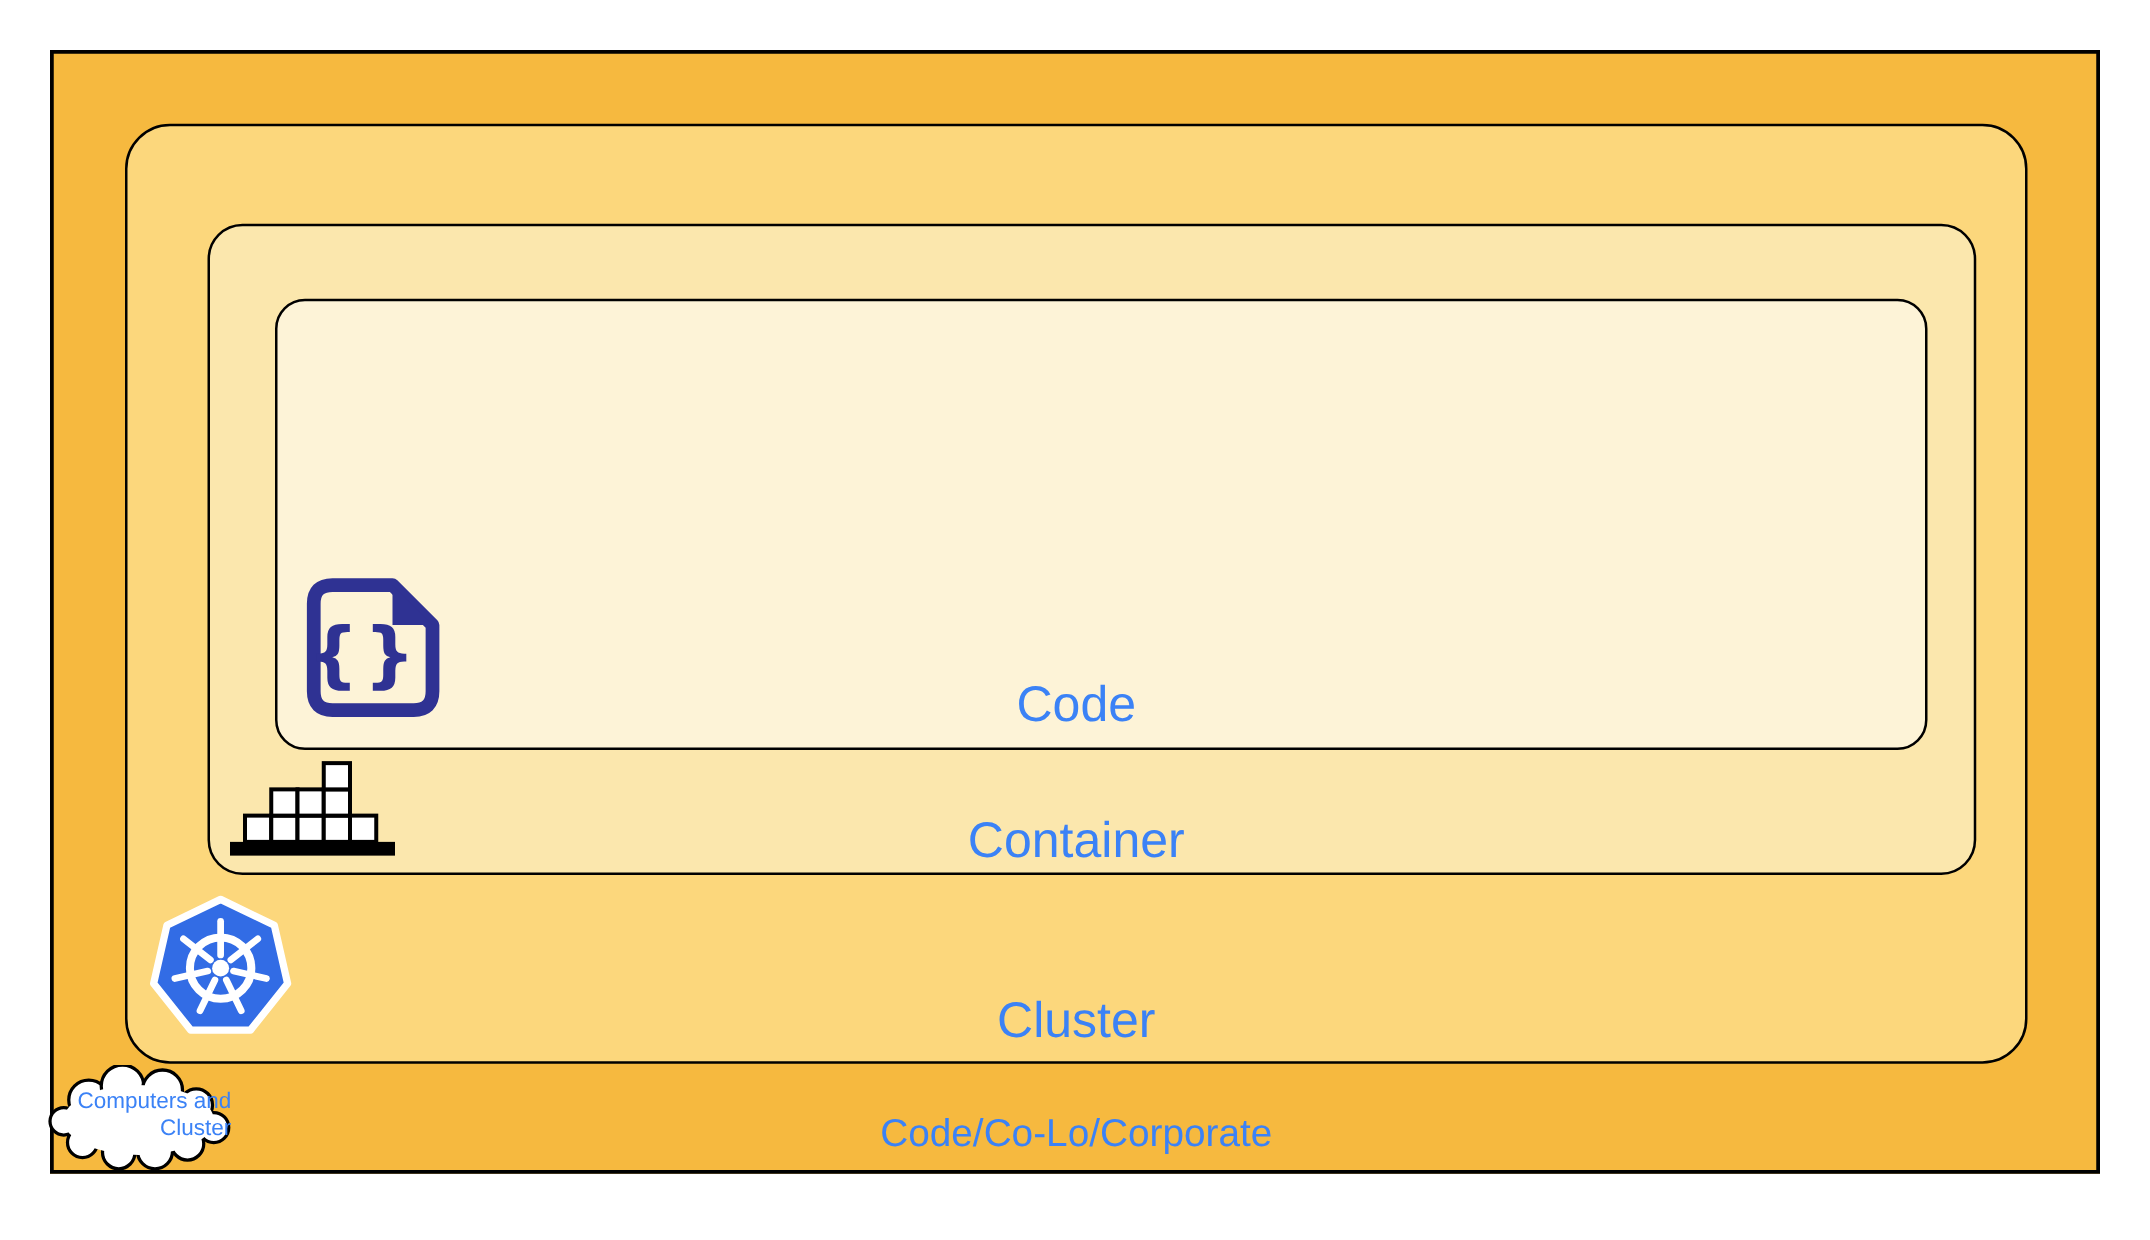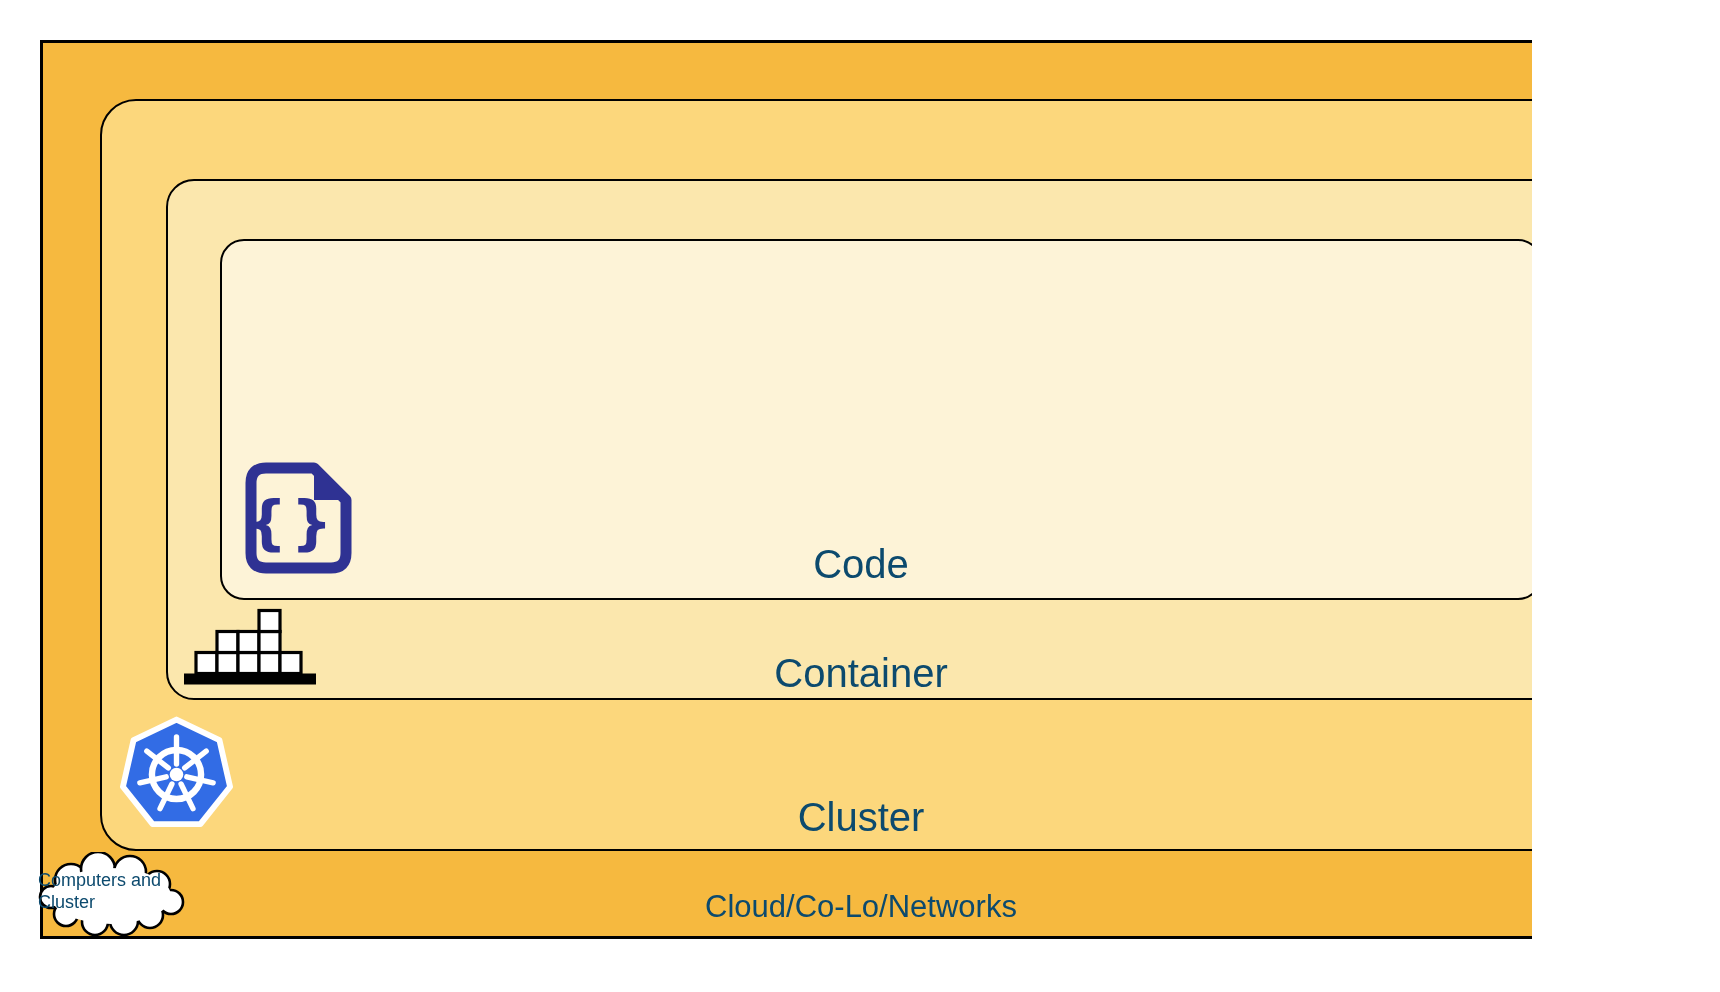--- a/index.html
+++ b/index.html
@@ -1,18 +1,18 @@
 <!DOCTYPE html>
 <html><head>
 <meta charset="utf-8">
 <style>
   html,body { margin:0; padding:0; background:#ffffff; }
   .stage {
-    position:relative; width:1532px; height:992px; background:#ffffff;
-    font-family:"Liberation Sans", sans-serif; color:#0c4a6e; overflow:hidden;
+    position:relative; width:1720px; height:992px; background:#ffffff;
+    font-family:"Liberation Sans", sans-serif; color:#3b82f6; overflow:hidden;
   }
   .layer { position:absolute; border:2px solid #000; box-sizing:border-box; }
   .layer-datacenter { left:40px;  top:40px;  width:1640px; height:899px; border-width:3px; }
   .layer-cluster    { left:100px; top:99px;  width:1522px; height:752px; border-radius:36px; }
   .layer-container  { left:166px; top:179px; width:1415px; height:521px; border-radius:28px; }
   .layer-code       { left:220px; top:239px; width:1322px; height:361px; border-radius:24px; }
 
   .lbl { position:absolute; transform:translate(-50%,-50%); font-size:40px; white-space:nowrap; }
   .lbl-code      { left:861px; top:564px; }
   .lbl-container { left:861px; top:661px;margin-top:12px; }
@@ -21,39 +21,39 @@
   .lbl-datacenter span { display:block; }
 
   .icon { position:absolute; }
   .icon-code      { left:238px; top:458px; width:120px; height:122px; }
   .icon-container { left:184px; top:608px; width:132px; height:77px;  }
   .icon-k8s       { left:118px; top:713px; width:117px; height:123px; }
   .icon-cloud     { left:38px;  top:852px; width:147px; height:86px;  }
 
   .cloud-text {
     position:absolute; left:38px; top:869px; width:147px; height:44px;
-    text-align:left; font-size:18px; line-height:22px;
+    text-align:right; font-size:18px; line-height:22px;
   }
   .cloud-text span { display:block; }
 </style>
 </head>
 <body>
 
 <div class="stage">
 
   <div class="layer layer-datacenter" style="background-color: rgb(246, 185, 63);"></div>
   <div class="layer layer-cluster" style="background-color: rgb(252, 215, 124);"></div>
   <div class="layer layer-container" style="background-color: rgb(251, 231, 173);"></div>
   <div class="layer layer-code" style="background-color: rgb(253, 243, 215);"></div>
 
   <div class="lbl lbl-code">Code</div>
   <div class="lbl lbl-container">Container</div>
   <div class="lbl lbl-cluster">Cluster</div>
   <div class="lbl lbl-datacenter">
-    <span>Cloud/Co-Lo/Networks</span>
+    <span>Code/Co-Lo/Corporate</span>
   </div>
 
   <svg class="icon icon-code" viewBox="0 0 120 122" xmlns="http://www.w3.org/2000/svg">
     <path d="M76 10 H28 Q13 10 13 25 V95 Q13 110 28 110 H93 Q108 110 108 95 V42 L76 10 Z" fill="none" stroke-width="11" stroke-linejoin="round" stroke="#2F3293"></path>
     <path d="M76 10 L108 42 L76 42 Z" fill="#2F3293"></path>
     <text x="53" y="85" text-anchor="middle" font-size="58" font-weight="bold" letter-spacing="4" font-family="DejaVu Sans, sans-serif" fill="#2F3293">{}</text>
   </svg>
 
   <svg class="icon icon-container" viewBox="0 0 132 77" xmlns="http://www.w3.org/2000/svg">
     <g stroke="#000" stroke-width="3.2" fill="#fff">

